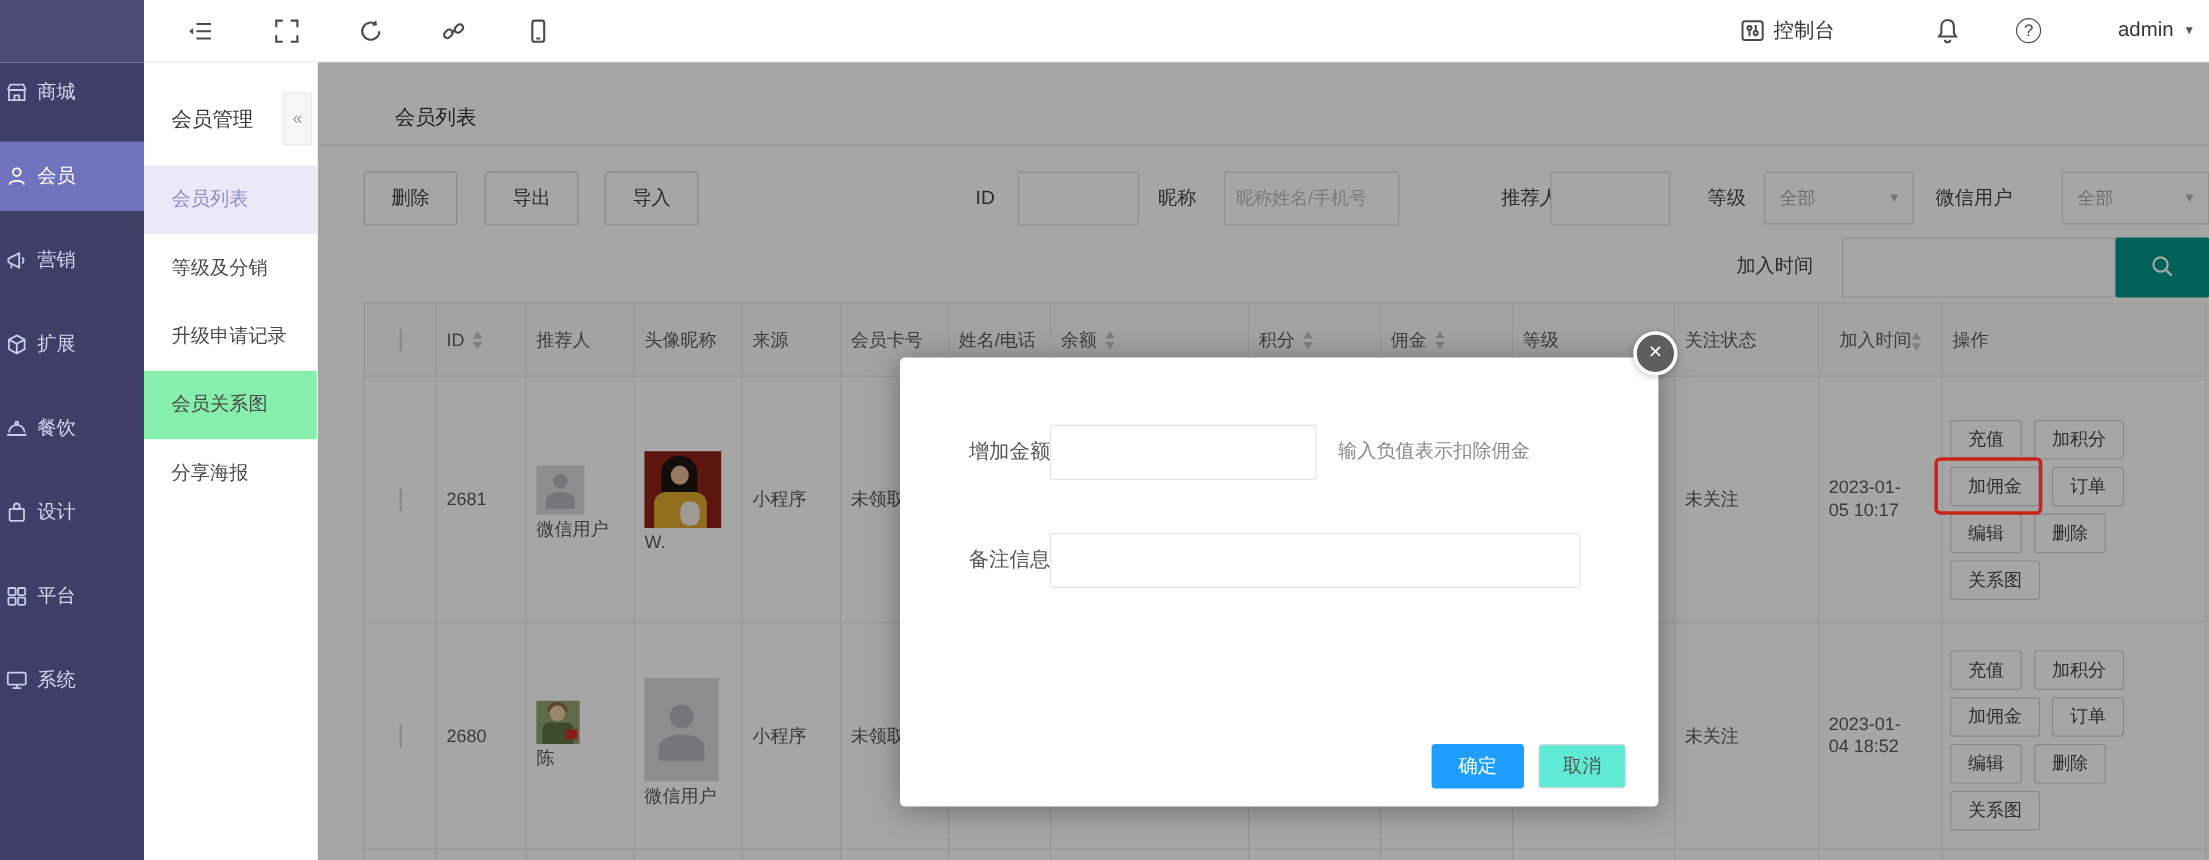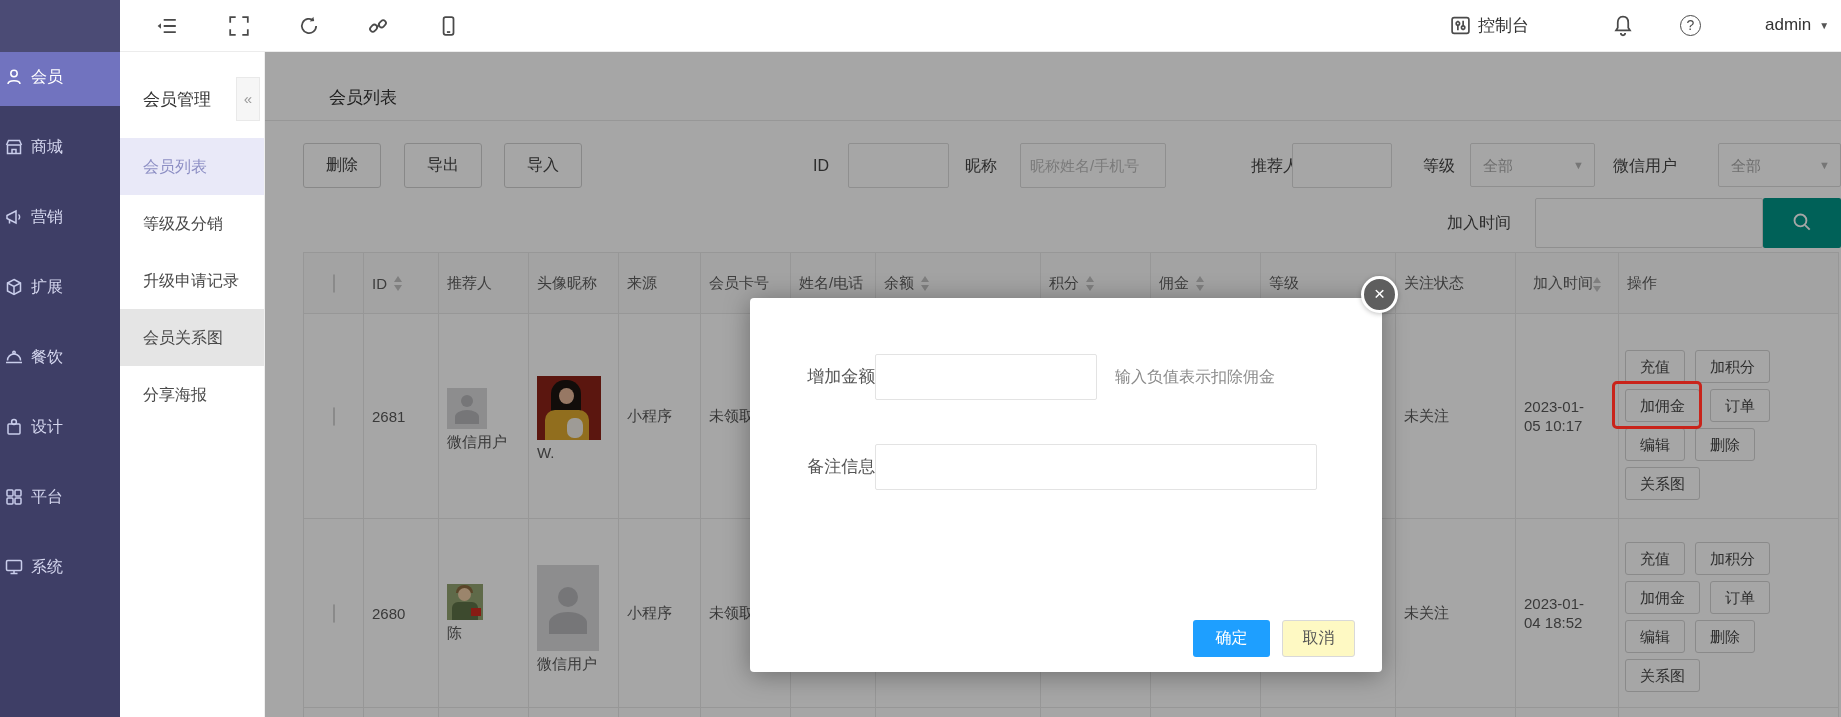--- a/index.html
+++ b/index.html
@@ -26,21 +26,21 @@
   .side-item svg { width:20px; height:20px; stroke:#c9cdeb; fill:none; stroke-width:1.5; }
   .side-item.active svg { stroke:#fff; }
 
   
   .submenu { position:absolute; left:120px; top:52px; width:145px; height:665px; background:#fff; border-right:1px solid #efefef; z-index:9; }
   .submenu-title { position:relative; height:86px;text-decoration:underline; }
   .submenu-title .t-label { position:absolute; left:23px; top:36px; font-size:17px; color:#333; }
   .collapse-btn { position:absolute; left:116px; top:25px; width:24px; height:44px; background:#f6f6f6; border:1px solid #e9e9e9; color:#999; font-size:15px; text-align:center; line-height:42px; cursor:pointer; }
   .sub-item { height:57px; line-height:57px; padding-left:23px; font-size:16px; color:#4a4a4a; cursor:pointer; }
   .sub-item.active { background:#e9e9f8; color:#8d8fc4; }
-  .sub-item.hovered { background:#e5e5e5; }
+  .sub-item.hovered { background:#86efac; }
 
   
   .main { position:absolute; left:265px; top:52px; width:1576px; height:665px; background:#fff; }
   .main-title-bar { position:absolute; left:0; top:0; width:100%; height:69px; border-bottom:1px solid #e8e8e8; }
   .page-title { position:absolute; left:64px; top:34px; font-size:17px; color:#333; }
 
   .btn { border:1px solid #d2d2d2; background:#fff; color:#444; font-size:16px; border-radius:3px; cursor:pointer; font-family:inherit; }
   .tool-btn { position:absolute; top:91px; width:78px; height:45px; }
   .f-label { position:absolute; top:91px; height:45px; line-height:45px; font-size:16px; color:#444; }
   .f-input { position:absolute; top:91px; height:45px; border:1px solid #dcdcdc; border-radius:2px; font-size:15px; padding:0 9px; color:#555; background:#fff; }
@@ -100,21 +100,21 @@
   
   .dim-overlay { position:absolute; left:265px; top:52px; width:1576px; height:665px; background:rgba(0,0,0,0.35); z-index:40; }
   .annotation-box { position:absolute; left:1612px; top:381px; width:90px; height:48px; border:3px solid #c9241b; border-radius:5px; z-index:55; pointer-events:none; }
 
   .modal { position:absolute; left:750px; top:298px; width:632px; height:374px; background:#fff; border-radius:4px; box-shadow:0 3px 26px rgba(0,0,0,0.35); z-index:60; }
   .modal-close { position:absolute; left:1361px; top:276px; width:37px; height:37px; background:#5e5e5e; border:3px solid #fff; border-radius:50%; color:#fff; font-size:19px; line-height:30px; text-align:center; cursor:pointer; z-index:61; box-shadow:0 1px 5px rgba(0,0,0,0.25); }
   .m-label { position:absolute; left:20px; width:110px; text-align:right; font-size:17px; color:#555; }
   .m-input { position:absolute; border:1px solid #e3e3e3; border-radius:2px; height:46px; font-size:15px; padding:0 10px; color:#555; background:#fff; }
   .m-hint { position:absolute; left:365px; top:56px; line-height:46px; font-size:16px; color:#8a8a8a; }
   .m-btn-ok { position:absolute; left:443px; top:322px; width:77px; height:37px; background:#1E9FFF; color:#fff; border:none; border-radius:3px; font-size:16px; cursor:pointer; font-family:inherit; }
-  .m-btn-cancel { position:absolute; left:532px; top:322px; width:73px; height:37px; background:#fef9c3; color:#555; border:1px solid #d9d9d9; border-radius:3px; font-size:16px; cursor:pointer; font-family:Liberation Sans, sans-serif; }
+  .m-btn-cancel { position:absolute; left:532px; top:322px; width:73px; height:37px; background:#5eead4; color:#555; border:1px solid #d9d9d9; border-radius:3px; font-size:16px; cursor:pointer; font-family:Liberation Sans, sans-serif; }
 </style>
 </head>
 <body>
 
 <div class="screen">
 
   <div class="logo-block"></div>
   <div class="topbar">
     <span class="tb-icon" style="left:36px">
       <svg viewBox="0 0 20 20">
@@ -163,34 +163,34 @@
         </svg>
     </span>
     <span class="help-circle">?</span>
     <div class="admin-wrap">
       <span>admin</span>
       <span class="caret-down">▼</span>
     </div>
   </div>
 
   <div class="sidebar">
-    <div class="side-item active">
-      <span class="s-icon"><svg viewBox="0 0 20 20">
-            <circle cx="10" cy="6.5" r="3.2"></circle>
-            <path d="M4 17c0-4.4 12-4.4 12 0"></path>
-          </svg></span>
-      <span>会员</span>
-    </div>
     <div class="side-item">
       <span class="s-icon"><svg viewBox="0 0 20 20">
             <path d="M3.5 8h13v8.5h-13z"></path>
             <path d="M2.5 8l2-4.5h11l2 4.5"></path>
             <path d="M8 16.5v-4h4v4"></path>
           </svg></span>
       <span>商城</span>
+    </div>
+    <div class="side-item active">
+      <span class="s-icon"><svg viewBox="0 0 20 20">
+            <circle cx="10" cy="6.5" r="3.2"></circle>
+            <path d="M4 17c0-4.4 12-4.4 12 0"></path>
+          </svg></span>
+      <span>会员</span>
     </div>
     <div class="side-item">
       <span class="s-icon"><svg viewBox="0 0 20 20">
             <path d="M3 8.5l9-4.5v12l-9-4.5z"></path>
             <path d="M14.5 7.5c1.5 1 1.5 4 0 5M5.5 12.5v4"></path>
           </svg></span>
       <span>营销</span>
     </div>
     <div class="side-item">
       <span class="s-icon"><svg viewBox="0 0 20 20">

